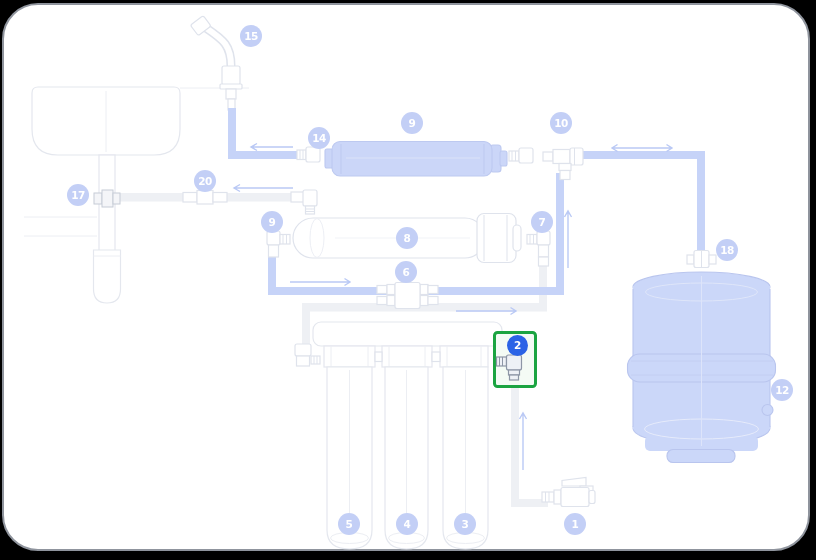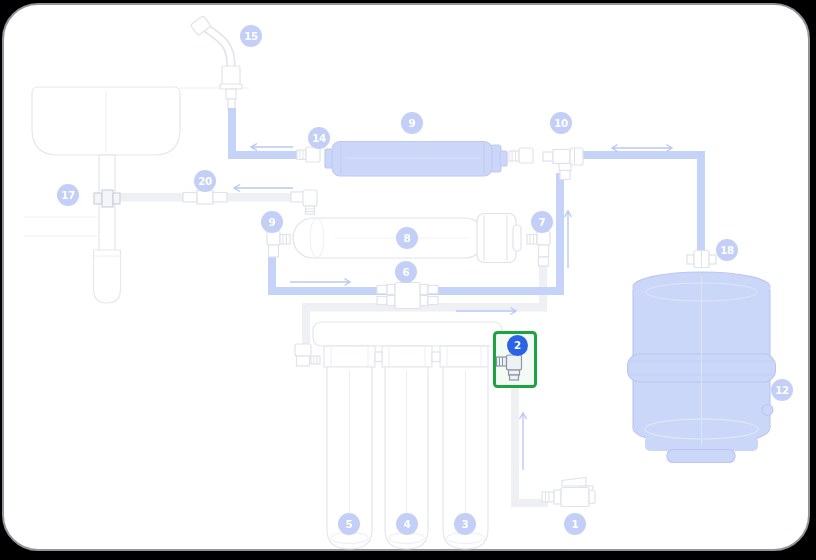--- a/index.html
+++ b/index.html
@@ -268,14 +268,14 @@
   <div class="badge" style="left:531px;top:211px">7</div>
   <div class="badge" style="left:396px;top:227px">8</div>
   <div class="badge" style="left:261px;top:211px">9</div>
   <div class="badge" style="left:550px;top:112px">10</div>
   <div class="badge" style="left:716px;top:239px">18</div>
   <div class="badge" style="left:771px;top:379px">12</div>
   <div class="badge" style="left:401px;top:112px">9</div>
   <div class="badge" style="left:308px;top:127px">14</div>
   <div class="badge" style="left:240px;top:25px">15</div>
   <div class="badge" style="left:194px;top:170px">20</div>
-  <div class="badge" style="left:57px;top:184px">17</div>
+  <div class="badge" style="left:67px;top:184px">17</div>
 </div>
 
 </body></html>

